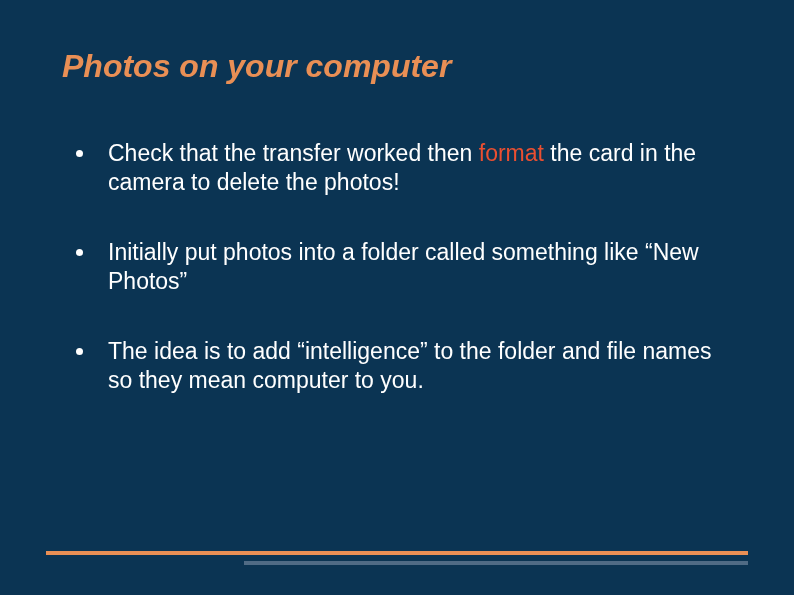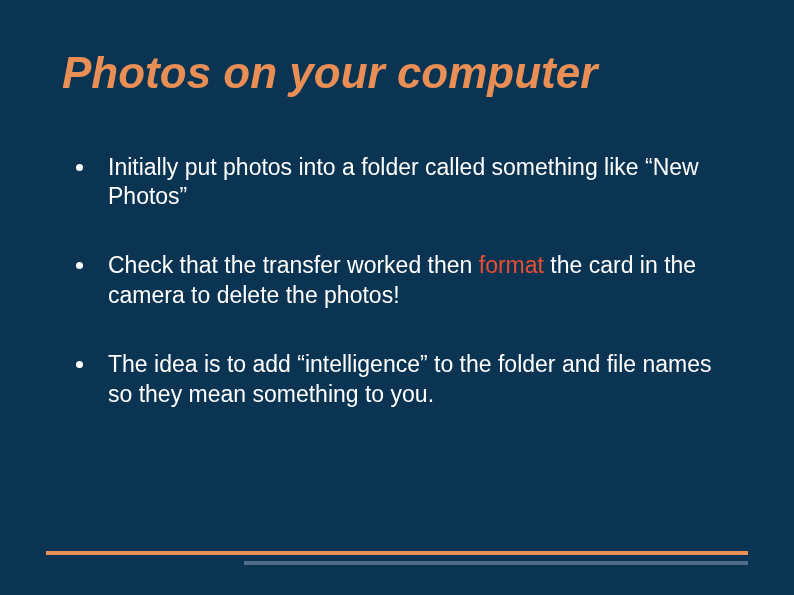--- a/index.html
+++ b/index.html
@@ -12,21 +12,21 @@
   .slide {
     width: 794px;
     height: 595px;
     position: relative;
     padding: 48px 62px 0 62px;
   }
   .title {
     color: #e98f55;
     font-style: italic;
     font-weight: bold;
-    font-size: 44px;
+    font-size: 32px;
     margin-bottom: 54px;
     line-height: 1.15;
   }
   ul.bullets {
     list-style: none;
     padding-left: 14px;
   }
   ul.bullets li {
     position: relative;
     padding-left: 32px;
@@ -71,27 +71,27 @@
   }
 </style>
 </head>
 <body>
 
 <div class="slide">
   <h1 class="title">Photos on your computer</h1>
 
   <ul class="bullets">
     <li>
+      <span>Check that the transfer worked then </span><span class="hl">format</span><span> the card in the camera to delete the photos!</span>
+    </li>
+    <li>
       <span>Initially put photos into a folder called something like “New Photos”</span>
     </li>
     <li>
-      <span>Check that the transfer worked then </span><span class="hl">format</span><span> the card in the camera to delete the photos!</span>
-    </li>
-    <li>
-      <span>The idea is to add “intelligence” to the folder and file names so they mean something to you.</span>
+      <span>The idea is to add “intelligence” to the folder and file names so they mean computer to you.</span>
     </li>
   </ul>
 
   <div class="footer-lines">
     <div class="line1"></div>
     <div class="line2"></div>
   </div>
 </div>
 
 </body></html>

